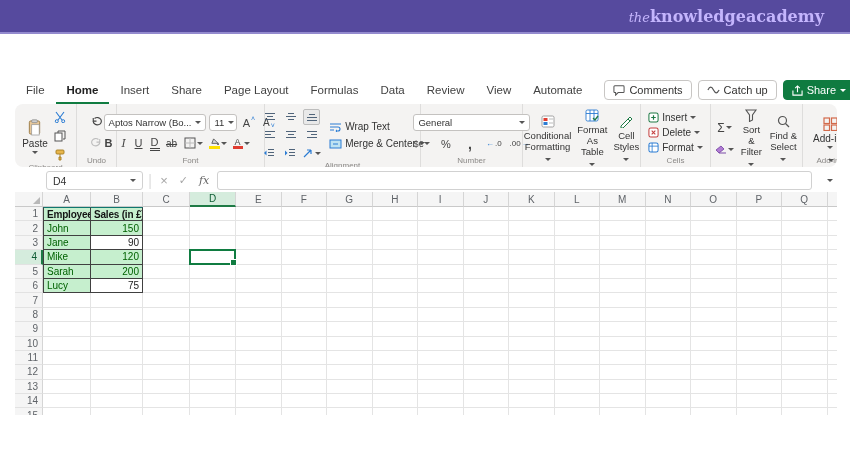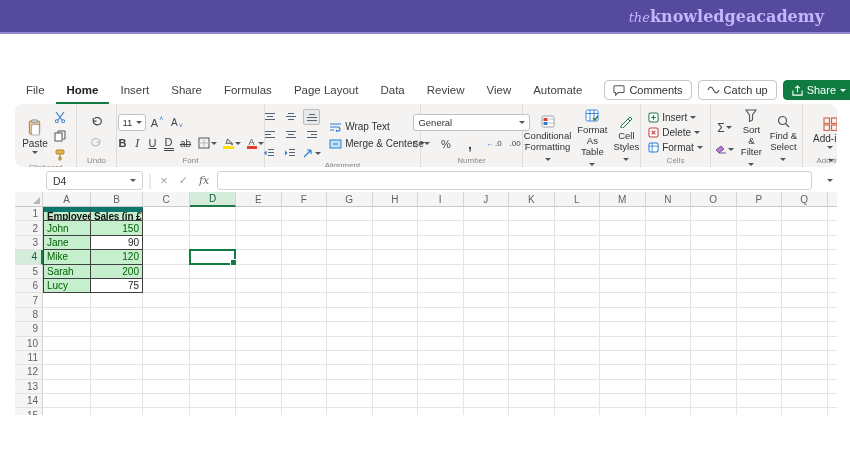--- a/index.html
+++ b/index.html
@@ -67,21 +67,21 @@
     color:#5f6368; border-right:1px solid #d5d5d5; border-bottom:1px solid #c9c9c9; }
   .ch.sel { background:#d5ecdd; color:#0d5c33; border-bottom:2px solid #1e7a45; }
   .row { display:flex; height:14.4px; }
   .rn { width:28px; flex-shrink:0; background:#f5f5f5; color:#5f6368;
     border-right:1px solid #d5d5d5; border-bottom:1px solid #e2e2e2;
     display:flex; align-items:center; justify-content:flex-end; padding-right:4px; }
   .rn.sel { background:#d5ecdd; color:#0d5c33; border-right:2px solid #1e7a45; }
   .cell { flex-shrink:0; border-right:1px solid #e4e4e4; border-bottom:1px solid #e4e4e4;
     display:flex; align-items:center; padding:0 3px; overflow:hidden; white-space:nowrap; }
   .cell.t { border-right:1px solid #404040; border-bottom:1px solid #404040; }
-  .cell.tt { border-top:5px solid #0f766e; }
+  .cell.tt { border-top:1px solid #0f766e; }
   .cell.tl { border-left:1px solid #404040; }
   .cell.green { background:#c6efce; color:#006100; }
   .cell.hdr { background:#c6efce; color:#141414; font-weight:bold; letter-spacing:-0.2px; }
   .cell.num { justify-content:flex-end; }
   .selbox { position:absolute; border:2px solid #107c41; pointer-events:none; }
   .selbox::after { content:""; position:absolute; right:-3px; bottom:-3px; width:5px; height:5px;
     background:#107c41; border:1px solid #fff; }
   .edgechev { position:absolute; right:3px; }
 </style>
 </head>
@@ -92,22 +92,22 @@
 </div>
 
 <div class="window">
 
   <div class="tabrow">
     <div id="tabs" style="display:flex;">
         <div class="tab">File</div>
         <div class="tab active">Home</div>
         <div class="tab">Insert</div>
         <div class="tab">Share</div>
+        <div class="tab">Page Layout</div>
         <div class="tab">Formulas</div>
-        <div class="tab">Page Layout</div>
         <div class="tab">Data</div>
         <div class="tab">Review</div>
         <div class="tab">View</div>
         <div class="tab">Automate</div>
         <div class="tab">Help</div>
         <div class="tab">Draw</div>
       </div>
     <div class="actions">
       <div class="pill">
         <span>
@@ -192,20 +192,24 @@
         </span>
       </div>
         </div>
       <div class="glabel">Undo</div>
     </div>
 
     <div class="group" style="width:148px;">
       <div class="gbody">
           <div class="stack" style="gap:4px; width:100%;">
         <div style="display:flex; gap:3px; align-items:center; width:100%;">
+          <div class="fsel" style="flex:1; justify-content:space-between;">
+            <span>Aptos Narrow (Bo...</span>
+            <span class="chev"></span>
+          </div>
           <div class="fsel" style="width:28px; justify-content:space-between;">
             <span>11</span>
             <span class="chev"></span>
           </div>
           <span class="ib" style="font-size:11px;">A<span style="font-size:7px; color:#2b7cd3; position:relative; top:-4px;">˄</span></span>
           <span class="ib" style="font-size:10px;">A<span style="font-size:7px; color:#2b7cd3; position:relative; top:3px;">˅</span></span>
         </div>
         <div style="display:flex; gap:6px; align-items:center; width:100%;">
           <span class="ib" style="font-weight:bold; min-width:10px;">B</span>
           <span class="ib" style="font-style:italic; font-family:'DejaVu Serif',serif; min-width:8px;">I</span>

